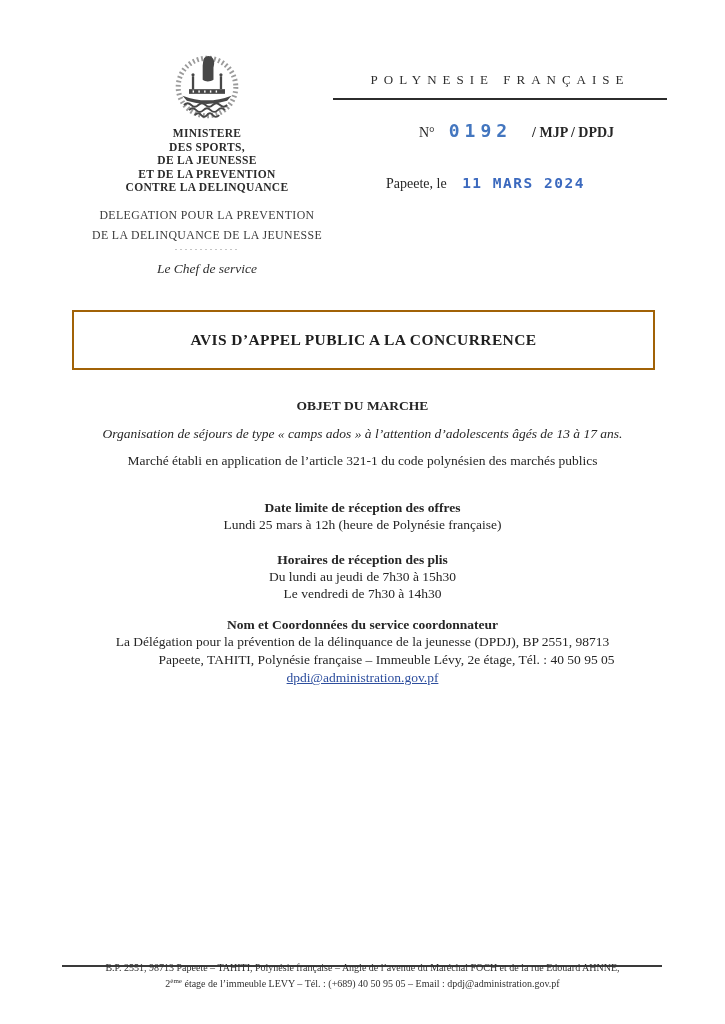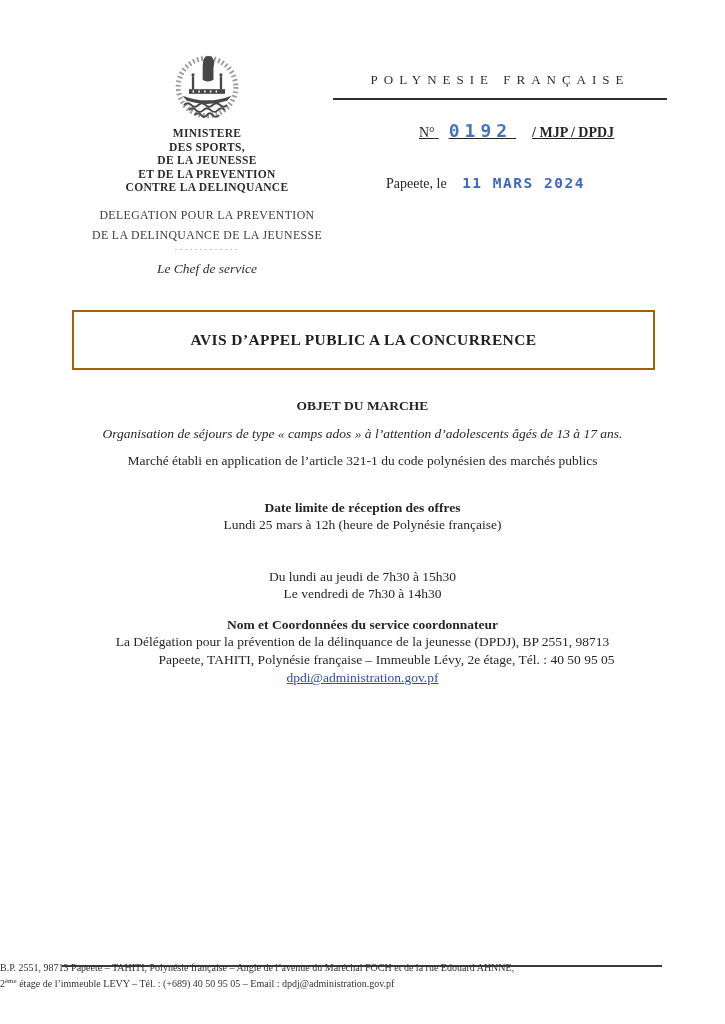--- a/index.html
+++ b/index.html
@@ -14,21 +14,21 @@
   .ministry div { font-weight:bold; font-size:11.5px; line-height:13.5px; letter-spacing:0.3px; color:#2b2b2b; }
   .delegation { margin-top:10px; }
   .delegation div { font-size:11.8px; line-height:20px; letter-spacing:0.4px; color:#3a3a3a; }
   .dots { font-size:9px; line-height:9px; letter-spacing:2px; color:#555; }
   .chef { margin-top:7px; font-style:italic; font-size:13.5px; color:#2f2f2f; }
 
   
   .header-right { position:absolute; left:333px; top:72px; width:334px; }
   .territory { text-align:center; font-size:13px; letter-spacing:6px; white-space:nowrap; color:#2e2e2e; }
   .territory-rule { margin-top:10px; border:0; border-top:2px solid #2c2c2c; }
-  .number-line { margin-top:20px; padding-left:86px; white-space:nowrap;text-decoration:underline; }
+  .number-line { margin-top:20px; padding-left:86px; white-space:nowrap; }
   .no-prefix { font-size:14px; }
   .stamp { font-family:"DejaVu Sans Mono", monospace; color:#4376bf; font-weight:bold; }
   .stamp-number { font-size:18px; letter-spacing:5px; margin-left:10px; }
   .no-suffix { font-weight:bold; font-size:14px; margin-left:16px; }
   .place-line { margin-top:34px; padding-left:53px; font-size:14px; white-space:nowrap; }
   .stamp-date { font-size:14.5px; letter-spacing:1.5px; margin-left:12px; color:#3b69be; }
 
   
   .title-box {
     position:absolute; left:72px; top:310px; width:579px; height:56px;
@@ -37,21 +37,21 @@
   .title-box span { font-weight:bold; font-size:15.5px; letter-spacing:0.4px; color:#1f1f1f; }
 
   
   .bline { position:absolute; left:0; width:725px; text-align:center; font-size:13.5px; color:#262626; }
   .bold { font-weight:bold; }
   .italic { font-style:italic; }
   .email-link { color:#2d4e9e; text-decoration:underline; }
 
   
   .footer-rule { position:absolute; left:62px; width:600px; top:957px; border:0; border-top:2px solid #3a3a3a; }
-  .footer-line { position:absolute; left:0; width:725px; text-align:left; font-size:10px; line-height:13px; color:#303030; }
+  .footer-line { position:absolute; left:0; width:725px; text-align:center; font-size:10px; line-height:13px; color:#303030; }
   .footer-line sup { font-size:7px; }
 </style>
 </head>
 <body>
 
 <div class="page">
 
   <div class="header-left">
     <svg class="emblem" width="72" height="70" viewBox="0 0 100 96" aria-hidden="true">
       <circle cx="50" cy="48" r="40" fill="none" stroke="#9b9b9b" stroke-width="7" stroke-dasharray="2.5 3.5"></circle>
@@ -109,20 +109,21 @@
     <span>AVIS D’APPEL PUBLIC A LA CONCURRENCE</span>
   </div>
 
   <div class="bline bold" style="top:398px;">OBJET DU MARCHE</div>
   <div class="bline italic" style="top:426px;">Organisation de séjours de type « camps ados » à l’attention d’adolescents âgés de 13 à 17 ans.</div>
   <div class="bline" style="top:453px;">Marché établi en application de l’article 321-1 du code polynésien des marchés publics</div>
 
   <div class="bline bold" style="top:500px;">Date limite de réception des offres</div>
   <div class="bline" style="top:517px;">Lundi 25 mars à 12h (heure de Polynésie française)</div>
 
+  <div class="bline bold" style="top:552px;">Horaires de réception des plis</div>
   <div class="bline" style="top:569px;">Du lundi au jeudi de 7h30 à 15h30</div>
   <div class="bline" style="top:586px;">Le vendredi de 7h30 à 14h30</div>
 
   <div class="bline bold" style="top:617px;">Nom et Coordonnées du service coordonnateur</div>
   <div class="bline" style="top:634px;text-align:center;">La Délégation pour la prévention de la délinquance de la jeunesse (DPDJ), BP 2551, 98713</div>
   <div class="bline" style="top:652px;padding-left:24px;">Papeete, TAHITI, Polynésie française – Immeuble Lévy, 2e étage, Tél. : 40 50 95 05</div>
   <div class="bline" style="top:670px;">
     <a href="#" class="email-link">dpdi@administration.gov.pf</a>
   </div>
 

